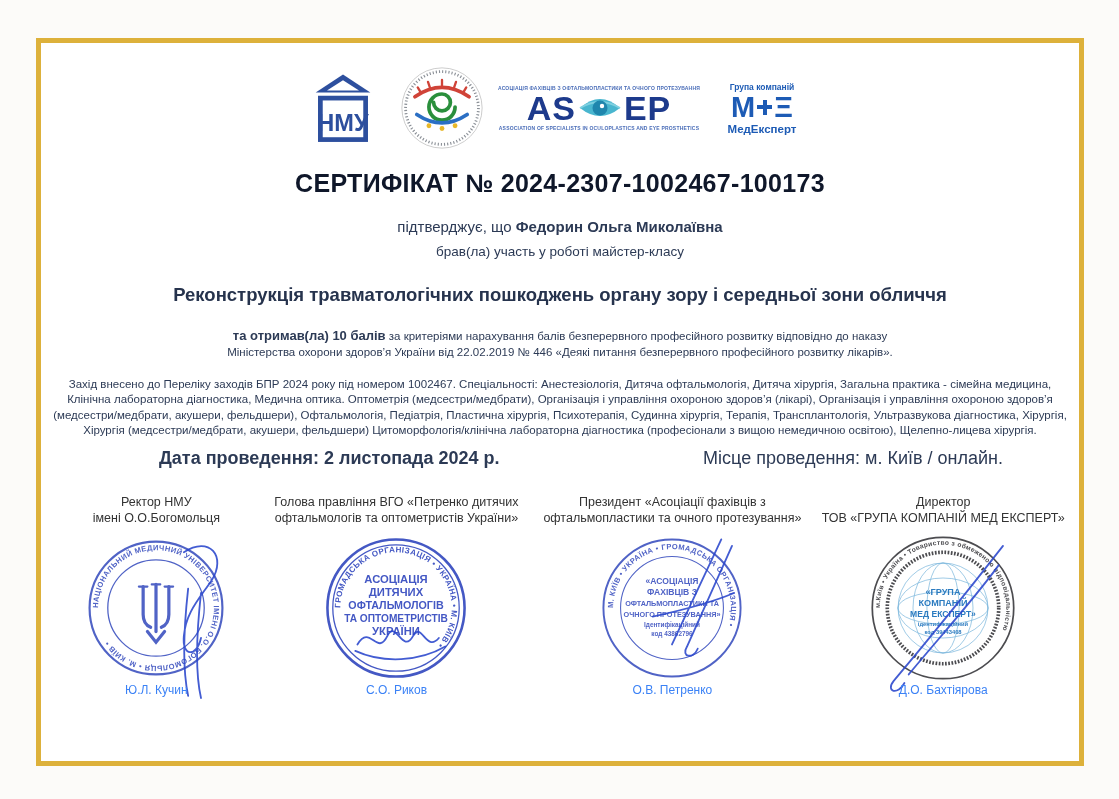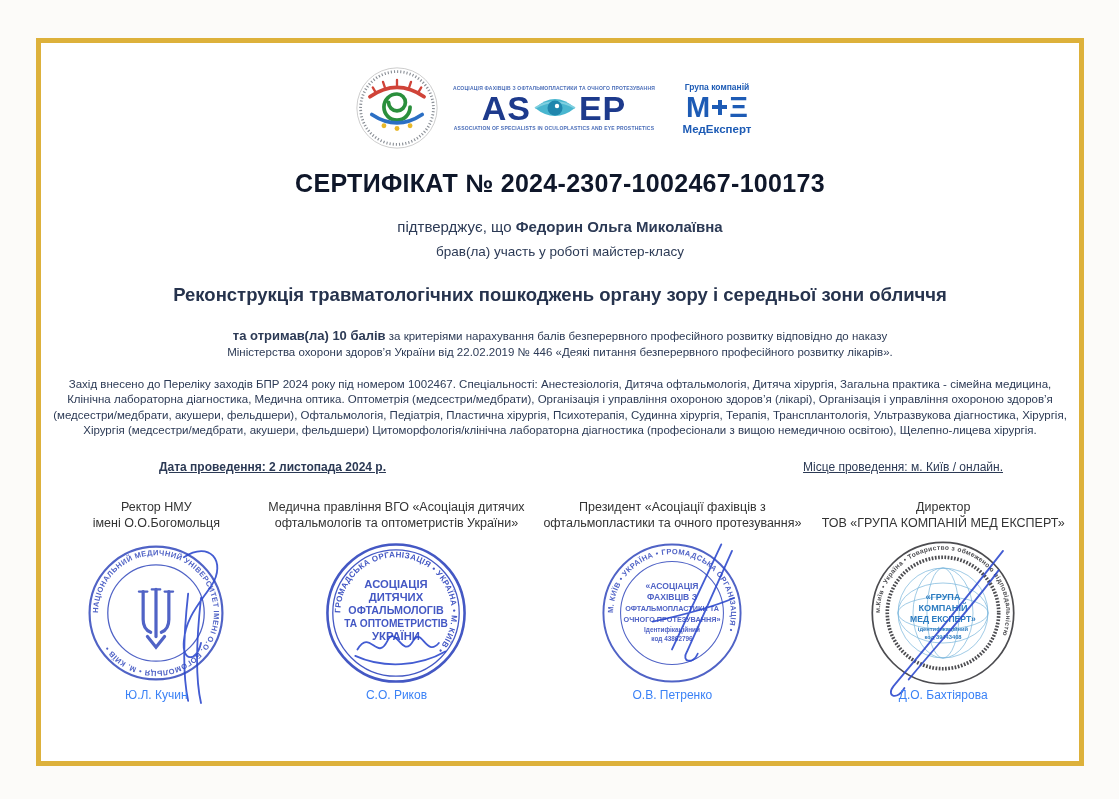--- a/index.html
+++ b/index.html
@@ -37,21 +37,21 @@
   .medex .bottom{font-size:11.5px;font-weight:700;}
   
   .cert-title{font-size:25px;font-weight:700;color:#0f172a;margin:20px 0 0 0;letter-spacing:.3px;}
   .confirm-line{font-size:15px;margin:20px 0 0 0;}
   .confirm-line strong{font-weight:700;}
   .part-line{font-size:13.5px;margin:9px 0 0 0;}
   .event-title{font-size:18.5px;font-weight:700;color:#26334d;margin:25px 0 0 0;white-space:nowrap;}
   .points-p{font-size:11.5px;line-height:1.38;margin:21px auto 0 auto;max-width:720px;}
   .points-p .pts{font-size:13px;font-weight:700;}
   .details-p{font-size:11.5px;line-height:1.34;margin:16px auto 0 auto;max-width:1016px;}
-  .dp-row{display:flex;justify-content:space-between;margin-top:22px;padding:0 76px 0 118px;font-size:12px;text-decoration:underline;}
+  .dp-row{display:flex;justify-content:space-between;margin-top:10px;padding:0 76px 0 118px;font-size:18px;}
   .dp-row .date{font-weight:700;}
   
   .sig-row{display:flex;margin-top:26px;padding:0 8px;align-items:flex-start;}
   .sig-col{display:flex;flex-direction:column;align-items:center;}
   .sig-col.c1{flex-basis:21%;}
   .sig-col.c2{flex-basis:26%;}
   .sig-col.c3{flex-basis:28%;}
   .sig-col.c4{flex-basis:25%;}
   .sig-title{font-size:12.5px;color:#333;line-height:1.25;min-height:32px;}
   .sig-name{font-size:12px;color:#3b82f6;margin-top:0;}
@@ -70,20 +70,28 @@
   .globe{fill:none;stroke:#7fb9dd;stroke-width:.7;}
 </style>
 </head>
 <body>
 
 <div class="cert-frame"></div>
 
 <div class="content">
 
   <div class="logo-row">
+    <div class="logo nmu-logo">
+      <svg width="66" height="72" viewBox="0 0 70 75">
+        <path d="M35 2 L6 21 H64 Z" fill="#2d4f9e"></path>
+        <path d="M35 8 L18 19 H52 Z" fill="#ffffff"></path>
+        <rect x="11" y="27" width="48" height="44" fill="none" stroke="#2d4f9e" stroke-width="5"></rect>
+        <text x="35" y="62" text-anchor="middle" font-size="25" font-weight="900" fill="#2d4f9e">НМУ</text>
+      </svg>
+    </div>
     <div class="logo eye-logo">
       <svg width="84" height="84" viewBox="0 0 90 90">
         <circle cx="45" cy="45" r="43" fill="#ffffff" stroke="#c9c9c9" stroke-width="1"></circle>
         <circle cx="45" cy="45" r="39" fill="none" stroke="#8a8f96" stroke-width="3" stroke-dasharray="1.2,2.2"></circle>
         <path d="M16 33 Q45 13 74 33" fill="none" stroke="#d04338" stroke-width="4" stroke-linecap="round"></path>
         <path d="M22 28 l-3 -5 M32 23 l-2 -6 M45 21 v-6 M58 23 l2 -6 M68 28 l3 -5" stroke="#d04338" stroke-width="2.5" stroke-linecap="round"></path>
         <path d="M59 44 a14 14 0 1 1 -14 -14 a9 9 0 1 1 -9 9" fill="none" stroke="#2a8f3c" stroke-width="4" stroke-linecap="round"></path>
         <path d="M18 52 Q45 70 72 52" fill="none" stroke="#2b6fc4" stroke-width="4" stroke-linecap="round"></path>
         <circle cx="31" cy="64" r="2.6" fill="#e8b82a"></circle>
         <circle cx="45" cy="67" r="2.6" fill="#e8b82a"></circle>
@@ -153,21 +161,21 @@
           <path d="M62 92 l8 10 l8 -10"></path>
           <path d="M54 50 h8 M78 50 h8 M66 48 h8" stroke-width="2"></path>
         </g>
         <path class="sig-ink" d="M96 18 C120 2 136 22 122 44 C110 62 98 74 96 96 C94 116 108 116 112 98 M100 52 C96 88 94 124 100 152 M112 56 C108 92 106 128 112 154"></path>
       </svg>
       <div class="sig-name">Ю.Л. Кучин</div>
     </div>
 
     <div class="sig-col c2">
       <div class="sig-title">
-        <div>Медична правління ВГО «Асоціація дитячих</div>
+        <div>Голова правління ВГО «Петренко дитячих</div>
         <div>офтальмологів та оптометристів України»</div>
       </div>
       <svg class="stamp" viewBox="0 0 140 140">
         <circle cx="70" cy="70" r="64" class="c-blue2" stroke-width="2.4"></circle>
         <circle cx="70" cy="70" r="59" class="c-blue2" stroke-width="1.2"></circle>
         <defs>
             <path id="ring2" d="M 18,70 A 52,52 0 1,1 122,70 A 52,52 0 1,1 18,70"></path>
           </defs>
         <text class="ringtext2"><textPath href="#ring2">ГРОМАДСЬКА ОРГАНІЗАЦІЯ • УКРАЇНА • М. КИЇВ •</textPath></text>
         <g>

